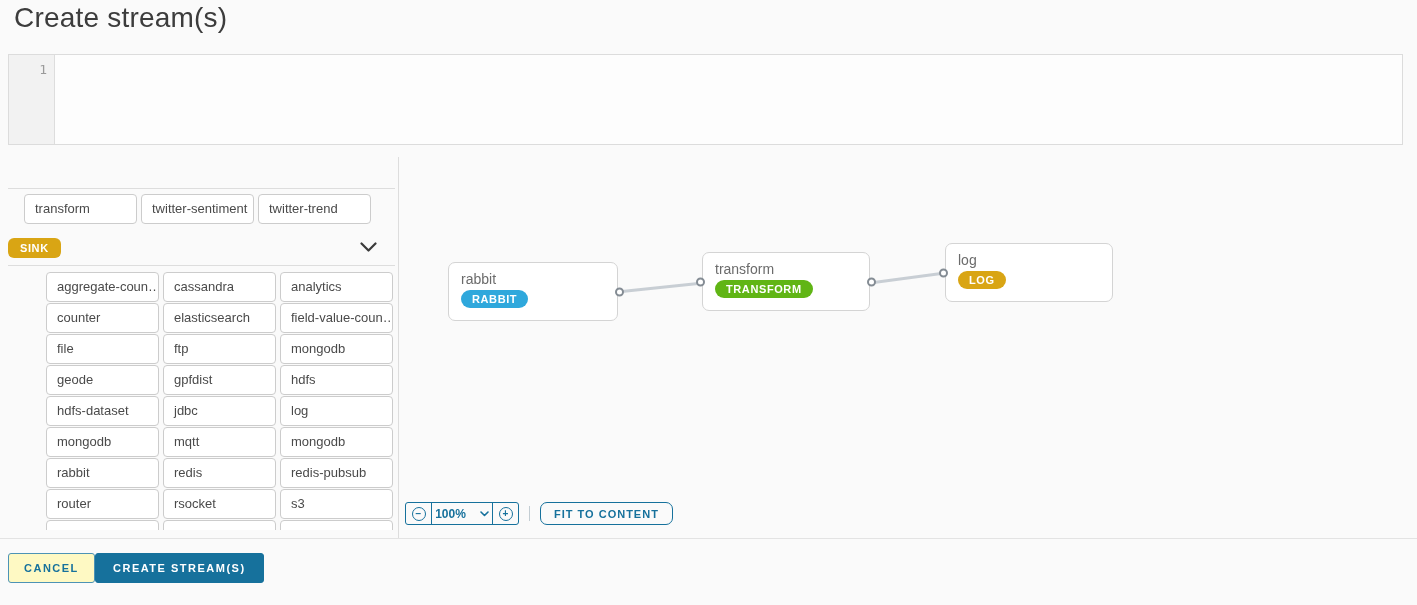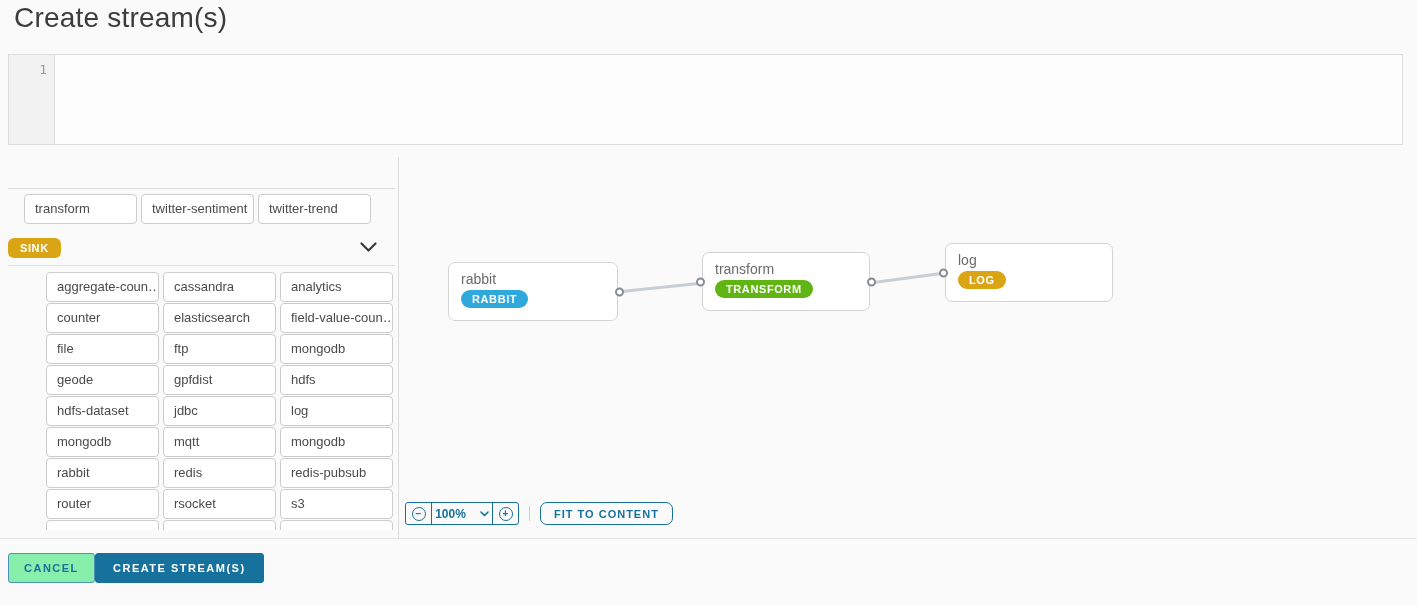--- a/index.html
+++ b/index.html
@@ -118,21 +118,21 @@
     color: var(--accent); cursor: pointer;
   }
   
   .footer-divider { position: absolute; left: 0; top: 538px; width: 1417px; height: 1px; background: #e3e3e3; }
   .btn {
     position: absolute; top: 553px; height: 30px; border-radius: 3px;
     font-family: "Liberation Sans", sans-serif;
     font-size: 11px; font-weight: bold; letter-spacing: 1.5px; cursor: pointer;
   }
   .btn-cancel {
-    left: 8px; padding: 0 15px; background: #86efac;
+    left: 8px; padding: 0 15px; background: #fef9c3;
     border: 1px solid #4c93b5; color: var(--accent);
   }
   .btn-create {
     left: 95px; padding: 0 17px; background: var(--accent);
     border: 1px solid var(--accent); color: #fff;
   }
 </style>
 </head>
 <body>
 

